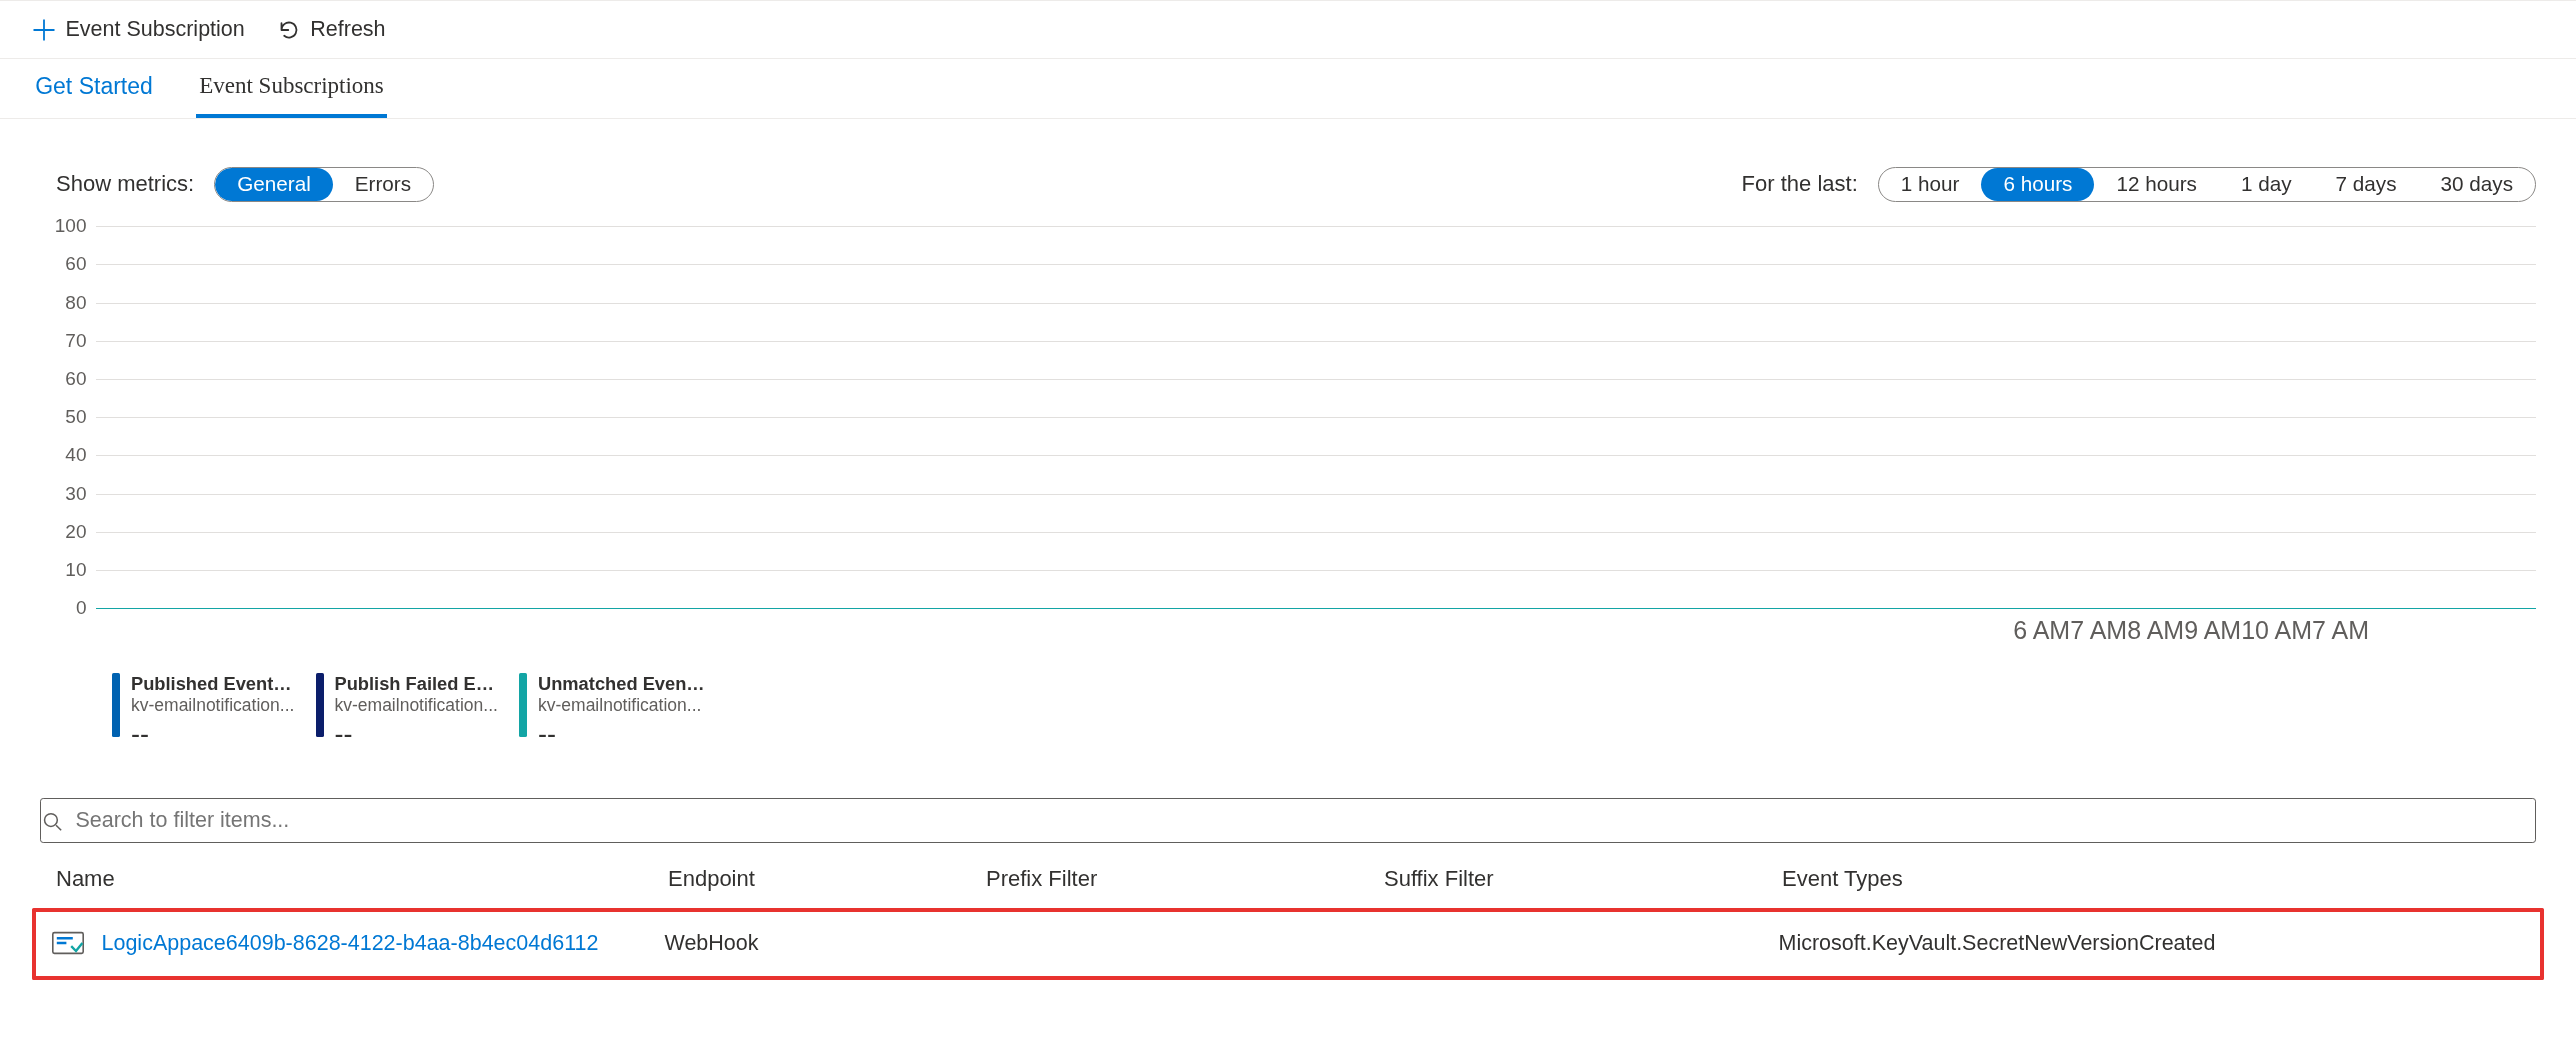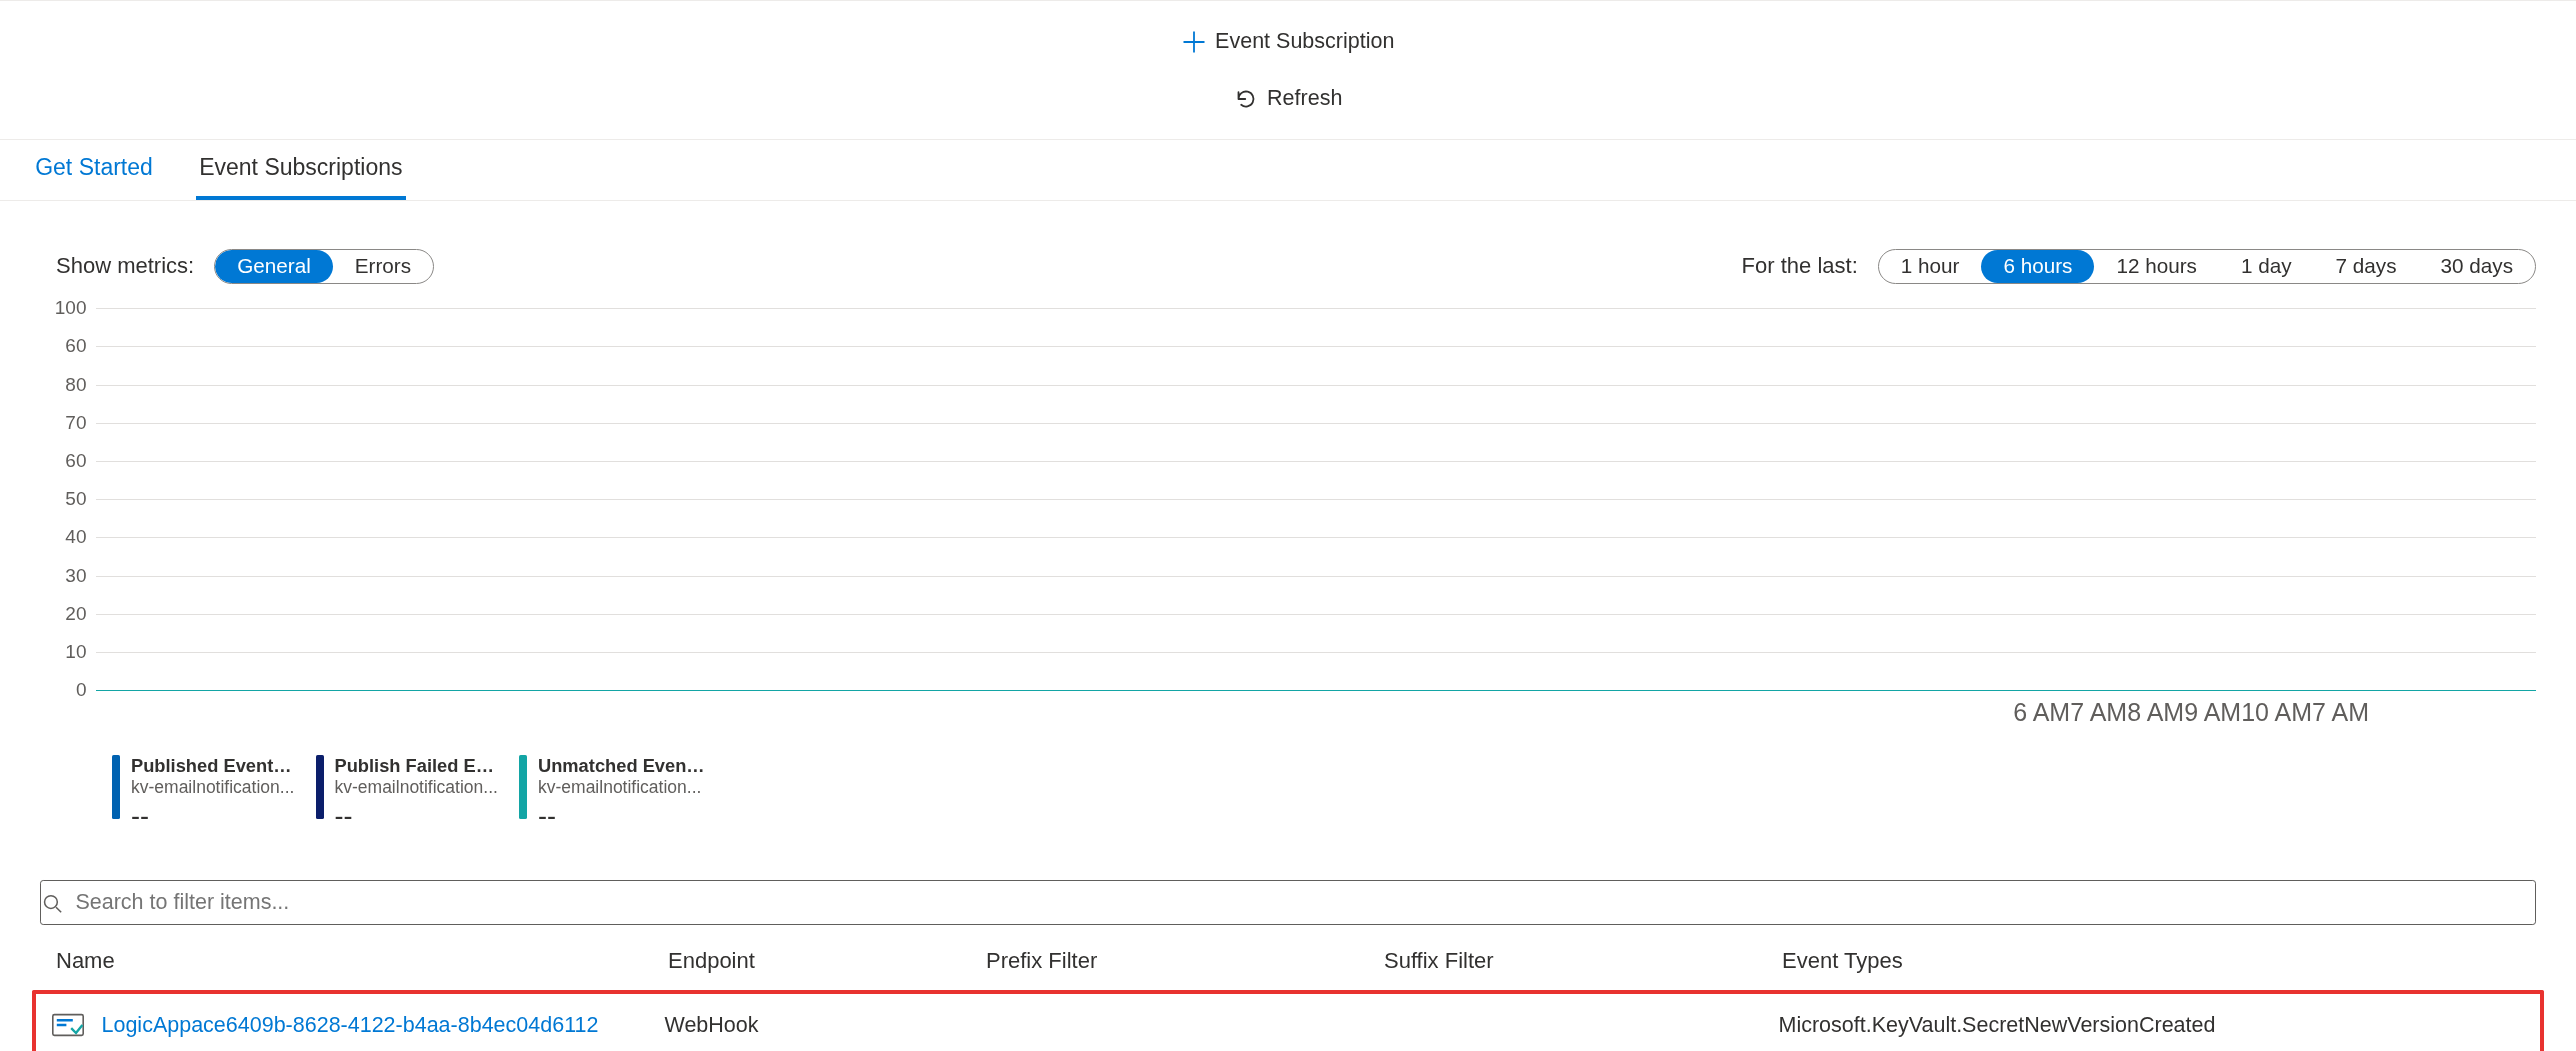--- a/index.html
+++ b/index.html
@@ -1,23 +1,23 @@
 <!DOCTYPE html>
 <html><head>
 <meta charset="utf-8">
 <style>
   * { box-sizing: border-box; }
   html, body { margin:0; padding:0; font-family:"Segoe UI",Arial,sans-serif; font-size:10.3px; color:#323130; background:#fff; width:2576px; }
   .page { width:2576px; }
-  .toolbar { display:flex; align-items:center; gap:32px; padding:28px 32px; border-top:0.8px solid #edebe9; border-bottom:0.8px solid #edebe9; font-size:21.5px;flex-direction:column; }
+  .toolbar { display:flex; align-items:center; gap:32px; padding:16px 32px; border-top:0.8px solid #edebe9; border-bottom:0.8px solid #edebe9; font-size:21.5px; }
   .toolbar-item { display:flex; align-items:center; gap:9.5px; cursor:pointer; }
   .toolbar-item svg { width:24px; height:24px; }
   .tabs { display:flex; gap:40px; padding:14.3px 32px 0 32px; border-bottom:0.8px solid #edebe9; font-size:23px; }
   .tab { padding:0 3.2px 14.3px 3.2px; cursor:pointer; }
-  .tab.active { border-bottom:4.8px solid #0078d4; }
+  .tab.active { border-bottom:4.8px solid #0078d4;font-family:Liberation Serif, serif; }
   .tab.link { color:#0078d4; }
   .filters { display:flex; align-items:flex-start; justify-content:space-between; padding:48px 40px 8px 56px; font-size:22px; }
   .filters-left, .filters-right { display:flex; align-items:center; gap:20px; }
   .pill-group { display:flex; align-items:center; border:0.8px solid #8a8886; border-radius:794px; overflow:hidden; }
   .pill { padding:4.8px 22px; font-size:20.7px; cursor:pointer; }
   .pill.selected { background:#0078d4; color:#fff; border-radius:794px; }
   .chart-wrap { position:relative; margin:16px 40px 0 48px; }
   .chart-area { position:relative; height:382px; margin-left:48px; }
   .gridline { position:absolute; left:0; right:0; border-top:0.8px solid #e1dfdd; }
   .ytick { position:absolute; right:100%; transform:translateY(-50%); padding-right:9.5px; font-size:19px; color:#605e5c; }

